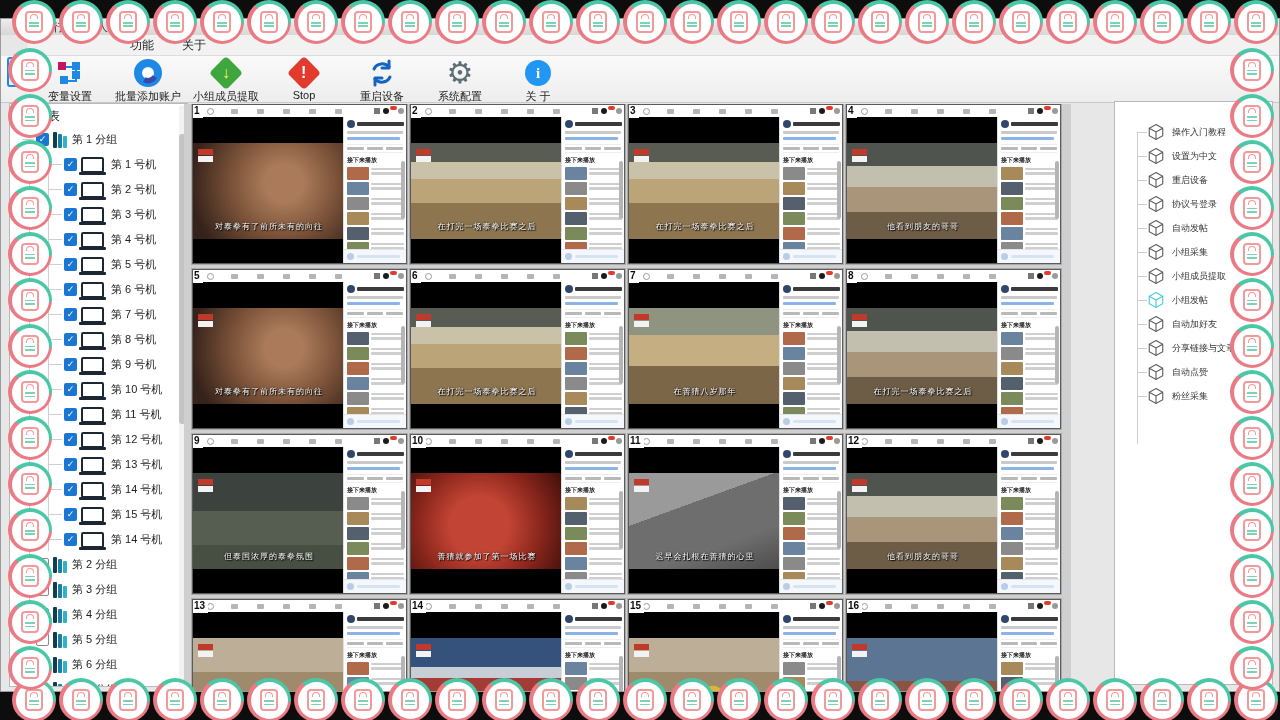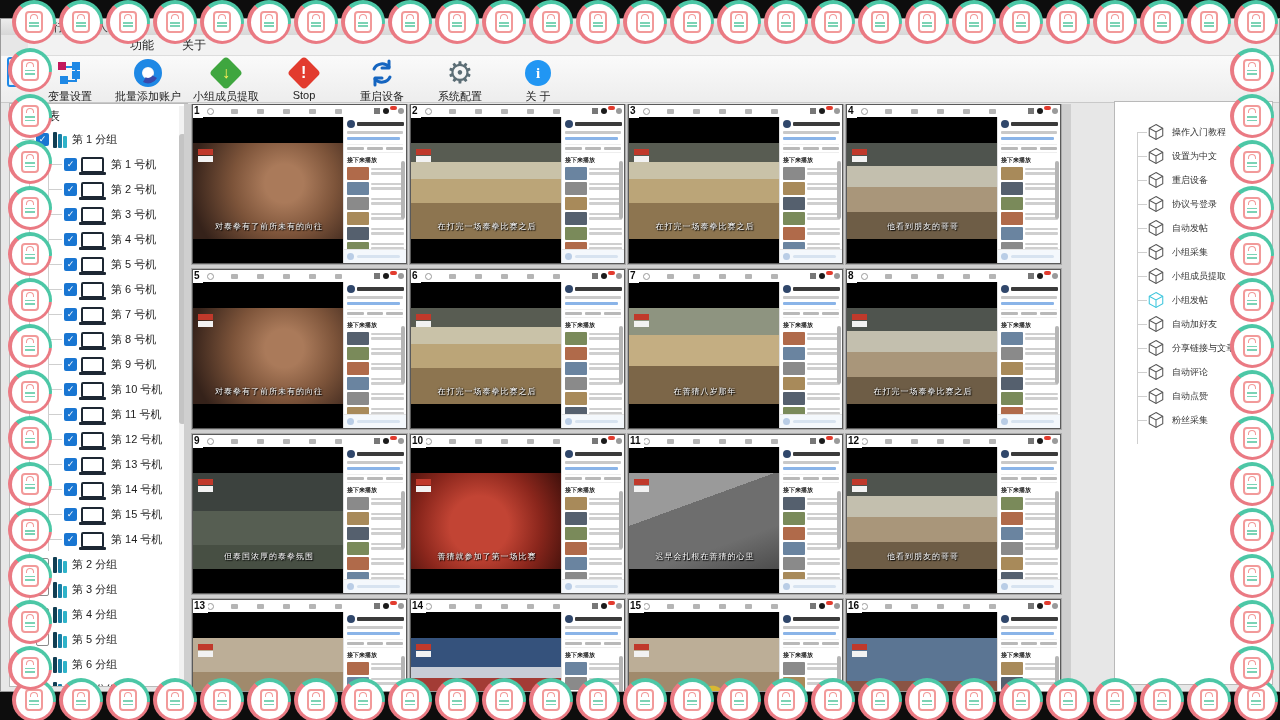--- a/index.html
+++ b/index.html
@@ -1704,28 +1704,20 @@
               <path d="M3 7 L12 12 L21 7 M12 12 V22" fill="none" stroke="#555555" stroke-width="1.4"></path>
             </svg>
             <span class="rlabel">分享链接与文章到小组</span>
           </div>
           <div class="rrow">
             <i class="stub"></i>
             <svg width="18" height="18" viewBox="0 0 24 24">
               <path d="M12 2 L21 7 V17 L12 22 L3 17 V7 Z" fill="none" stroke="#555555" stroke-width="1.4"></path>
               <path d="M3 7 L12 12 L21 7 M12 12 V22" fill="none" stroke="#555555" stroke-width="1.4"></path>
             </svg>
-            <span class="rlabel">自动评论</span>
-          </div>
-          <div class="rrow">
-            <i class="stub"></i>
-            <svg width="18" height="18" viewBox="0 0 24 24">
-              <path d="M12 2 L21 7 V17 L12 22 L3 17 V7 Z" fill="none" stroke="#555555" stroke-width="1.4"></path>
-              <path d="M3 7 L12 12 L21 7 M12 12 V22" fill="none" stroke="#555555" stroke-width="1.4"></path>
-            </svg>
             <span class="rlabel">自动点赞</span>
           </div>
           <div class="rrow">
             <i class="stub"></i>
             <svg width="18" height="18" viewBox="0 0 24 24">
               <path d="M12 2 L21 7 V17 L12 22 L3 17 V7 Z" fill="none" stroke="#555555" stroke-width="1.4"></path>
               <path d="M3 7 L12 12 L21 7 M12 12 V22" fill="none" stroke="#555555" stroke-width="1.4"></path>
             </svg>
             <span class="rlabel">粉丝采集</span>
           </div>

